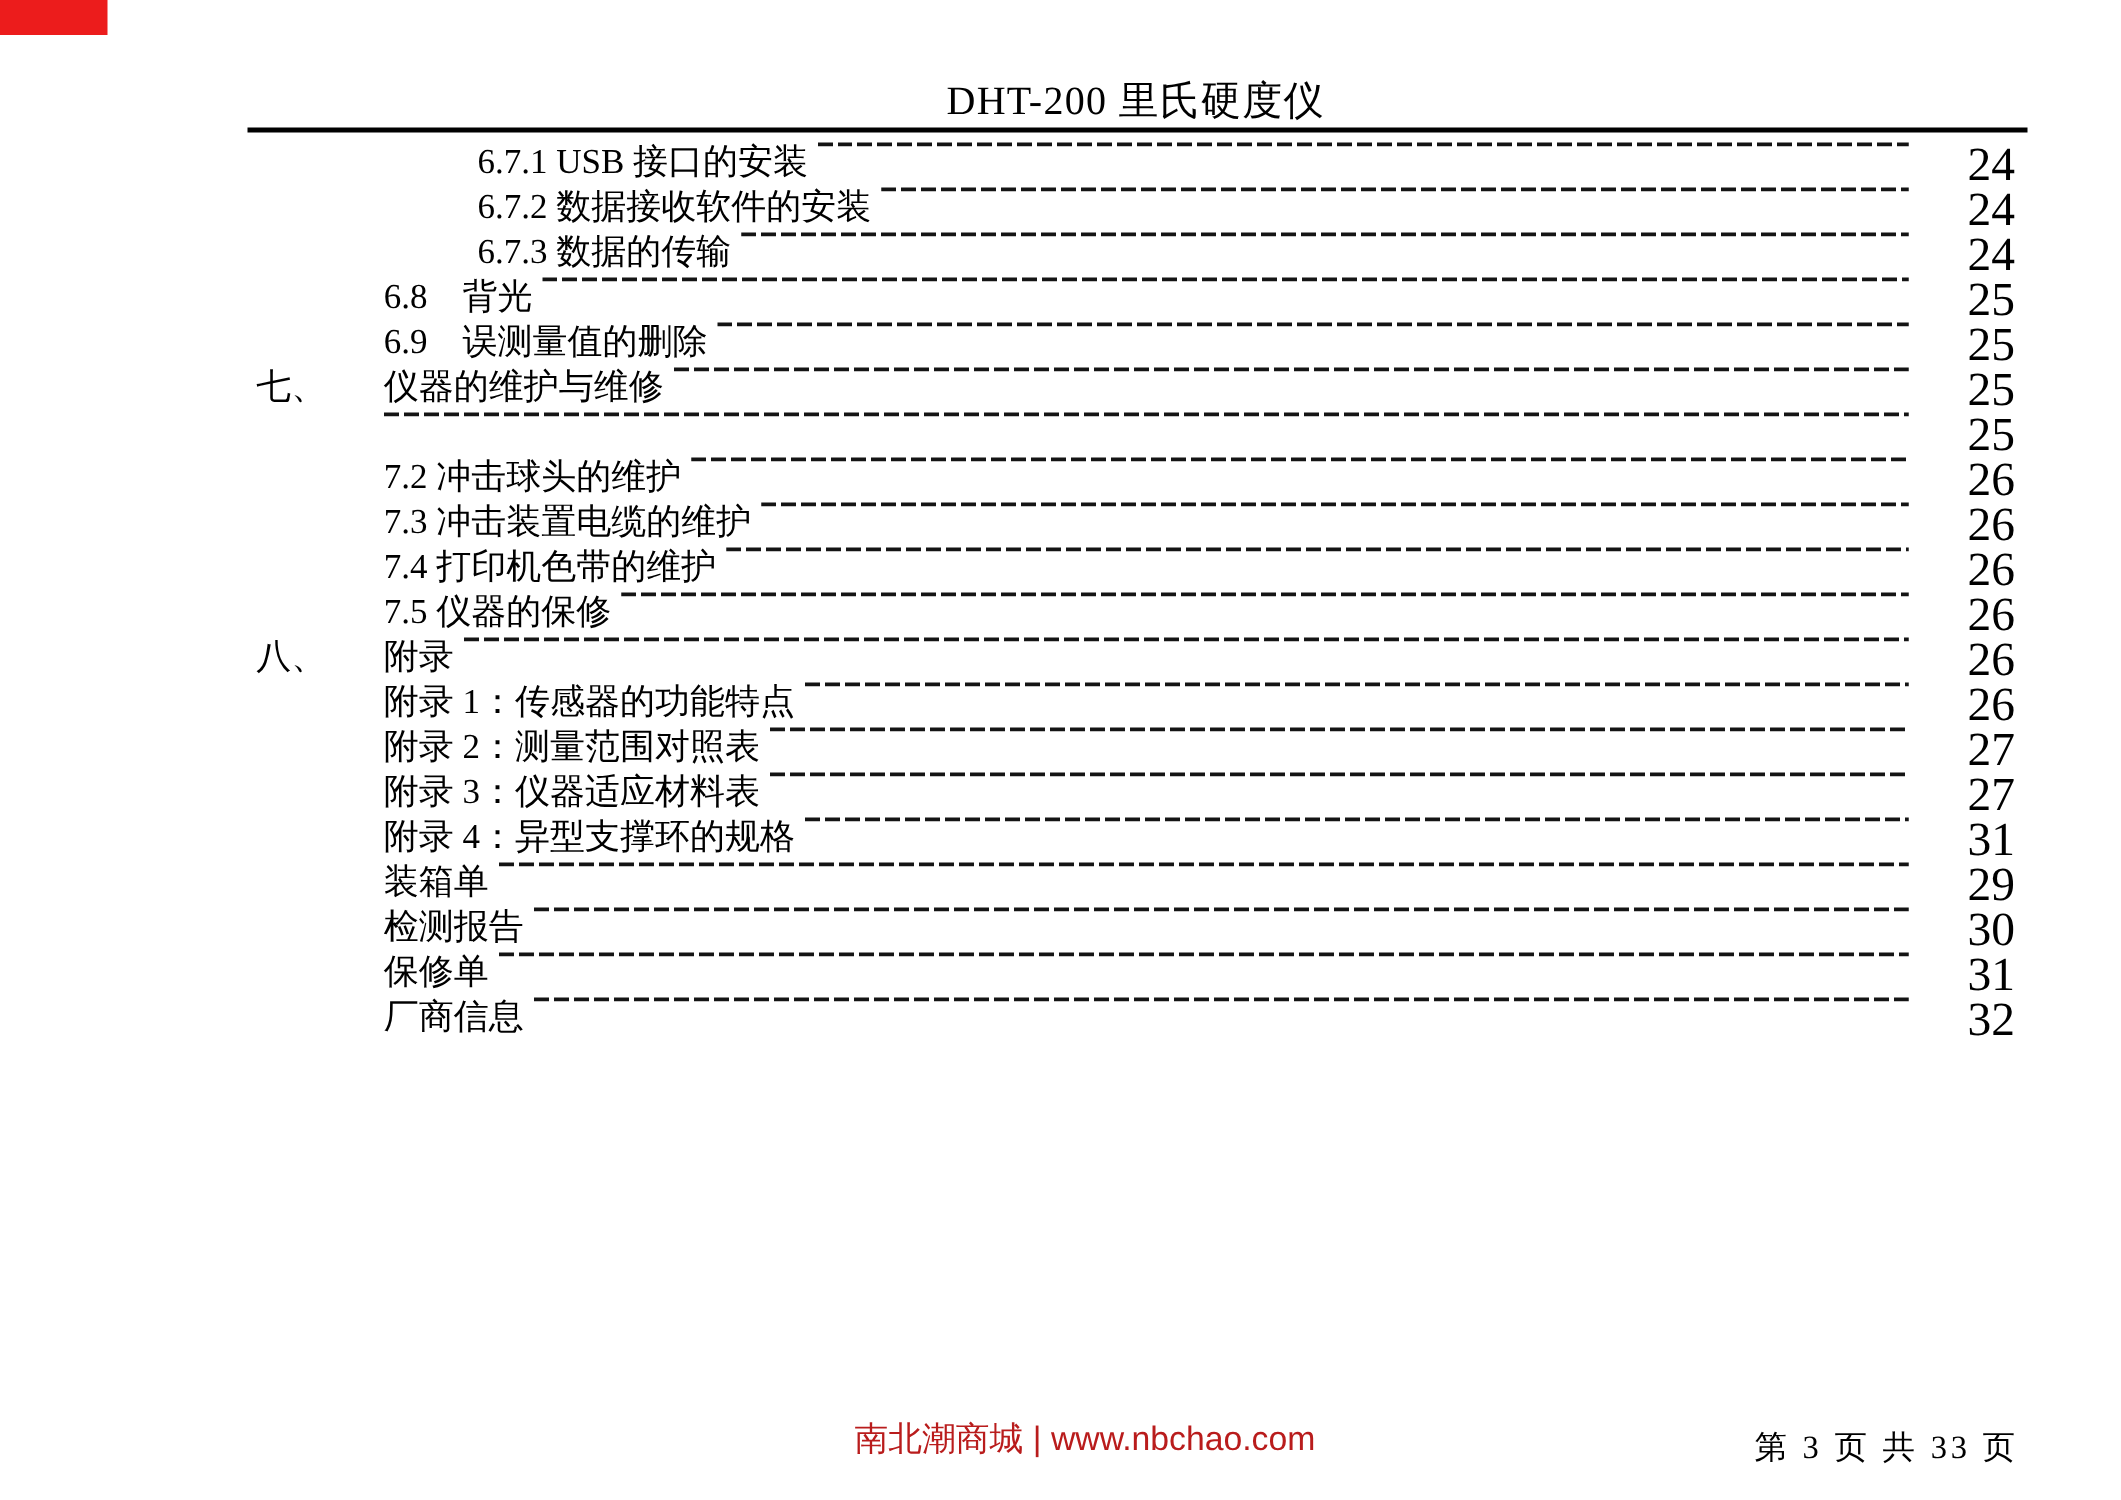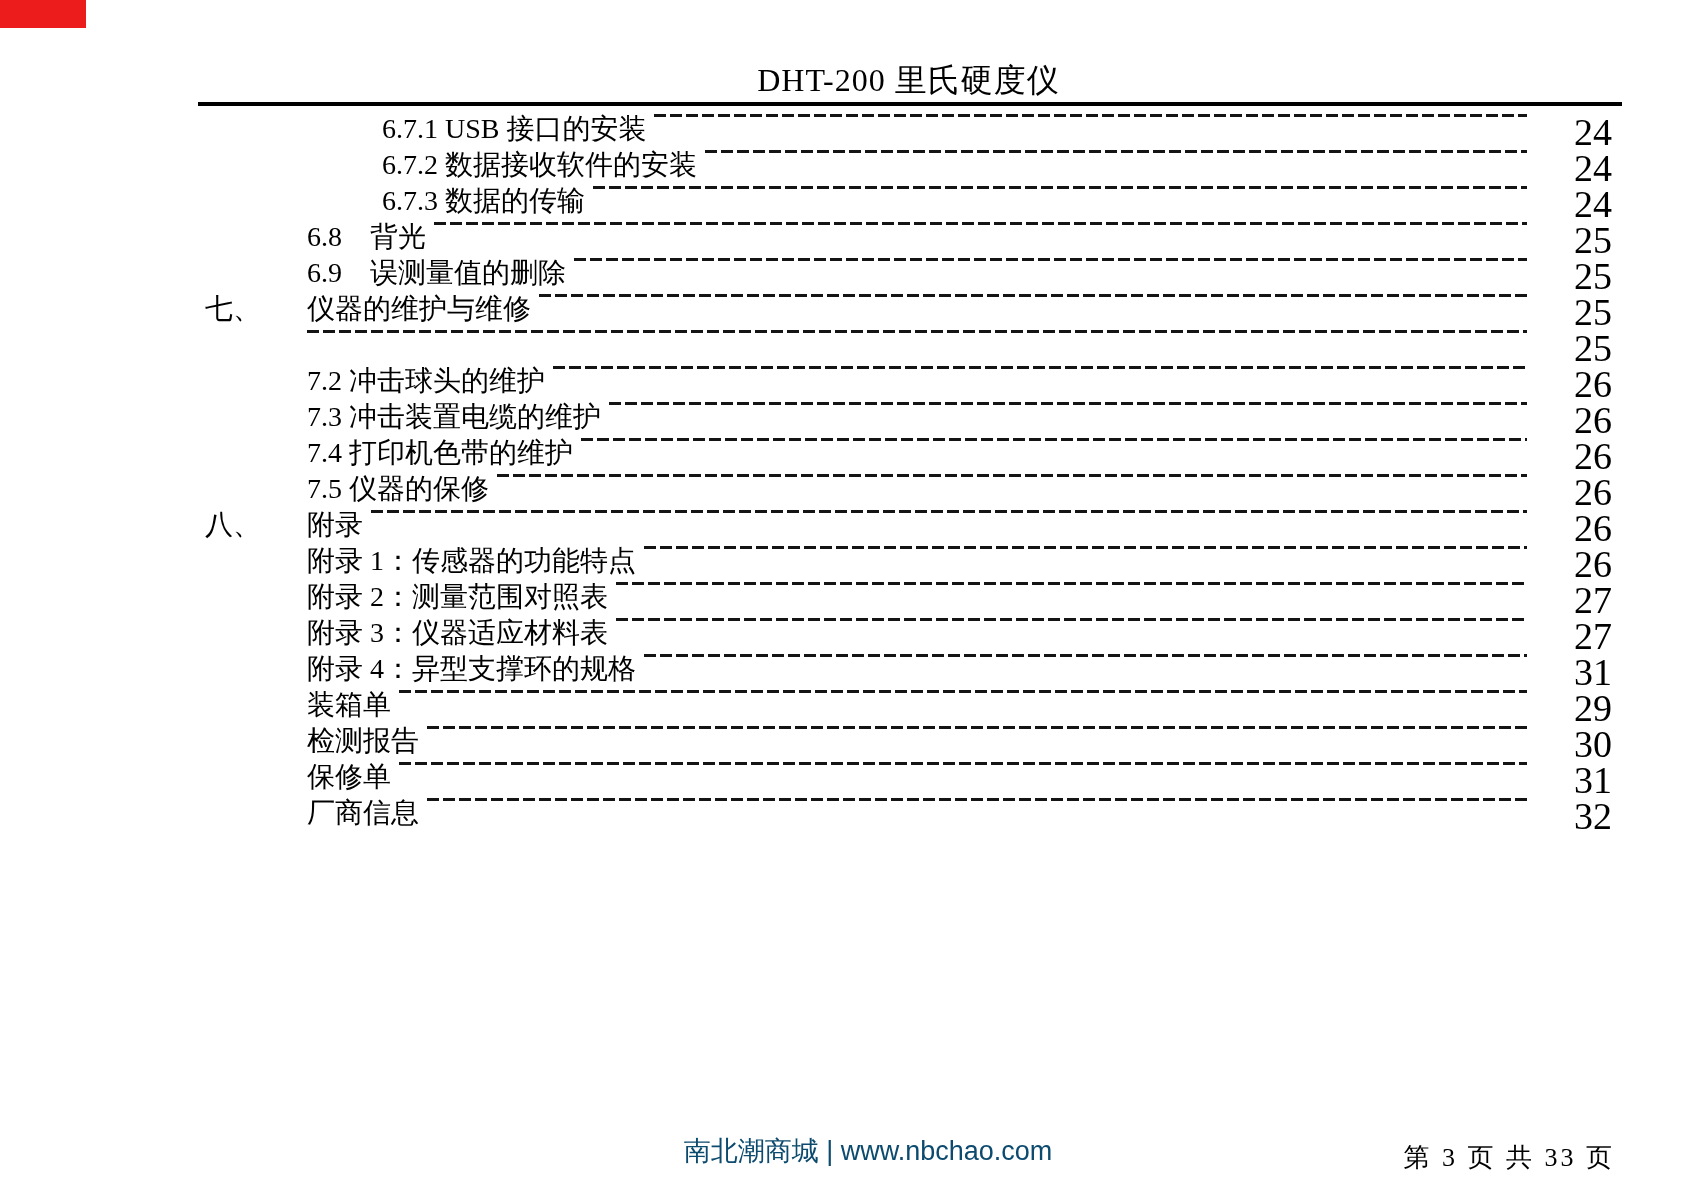--- a/index.html
+++ b/index.html
@@ -68,21 +68,21 @@
     font-size:26px;
     letter-spacing:3px;
     white-space:nowrap;
     margin-top:40px;
   }
   .watermark{
     position:absolute;top:1133px;left:0;width:100%;
     padding-left:39px;box-sizing:border-box;
     text-align:center;
     font-size:27px;
-    color:#0c4a6e;
+    color:#b91c1c;
     font-family:"Liberation Sans","DejaVu Sans",sans-serif;
     white-space:nowrap;
   }
 </style>
 </head>
 <body style="background: rgb(255, 255, 255);">
 
 <div class="corner-mark" style="background: rgb(236, 28, 28);"></div>
 
 <div class="doc-header">DHT-200 里氏硬度仪</div>

